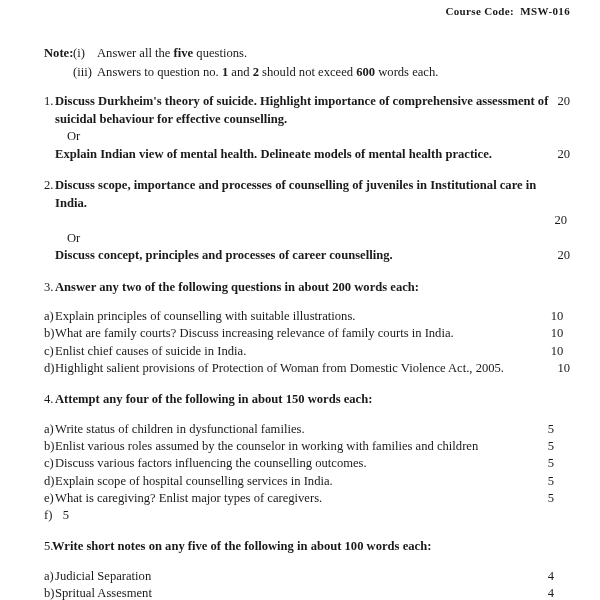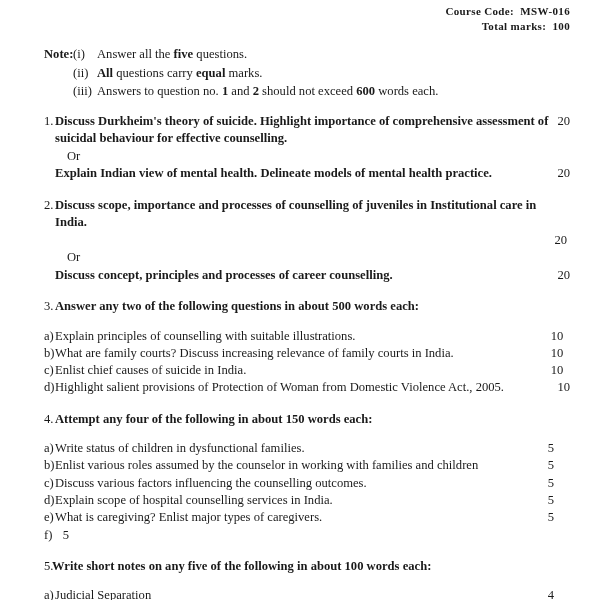--- a/index.html
+++ b/index.html
@@ -31,21 +31,21 @@
     font-weight: bold;
     font-size: 11px;
     line-height: 15px;
     letter-spacing: 0.35px;
     padding-right: 0px;
   }
   .exam-header .hdr-line { display: block; white-space: pre; }
 
   
   .note-block {
-    margin-top: 11px;
+    margin-top: 25px;
     font-size: 12.6px;
     line-height: 18.5px;
   }
   .note-row {
     display: flex;
     align-items: baseline;
   }
   .note-label {
     width: 43px;
     flex: 0 0 43px;
@@ -123,36 +123,30 @@
 
   b { font-weight: bold; }
 </style>
 </head>
 <body>
 
 <div class="page">
 
   <div class="exam-header">
     <span class="hdr-line">Course Code:  MSW-016</span>
-    <span class="hdr-line">Total marks:  100</span>
   </div>
 
   <div class="note-block">
 
     <div class="note-row">
       <span class="note-label">Note:</span>
       <span class="note-num">(i)</span>
       <span class="note-text"><span>Answer all the </span><b>five</b><span> questions.</span></span>
     </div>
 
-    <div class="note-row">
-      <span class="note-label"></span>
-      <span class="note-num">(ii)</span>
-      <span class="note-text"><b>All</b><span> questions carry </span><b>equal</b><span> marks.</span></span>
-    </div>
 
     <div class="note-row">
       <span class="note-label"></span>
       <span class="note-num">(iii)</span>
       <span class="note-text"><span>Answers to question no. </span><b>1</b><span> and </span><b>2</b><span> should not exceed </span><b>600</b><span> words each.</span></span>
     </div>
 
   </div>
 
   <div class="spacer-md"></div>
@@ -204,21 +198,21 @@
       </span>
     </div>
   </div>
 
   <div class="spacer-lg"></div>
 
   <div class="q-block">
     <div class="q-row">
       <span class="q-num">3.</span>
       <span class="q-body">
-        <span class="q-text">Answer any two of the following questions in about 500 words each:</span>
+        <span class="q-text">Answer any two of the following questions in about 200 words each:</span>
       </span>
     </div>
 
     <div class="spacer-md"></div>
 
     <div class="sub-list">
       <div class="sub-row">
         <span class="sub-letter">a)</span>
         <span class="sub-text">Explain principles of counselling with suitable illustrations.</span>
         <span class="sub-mark w-wide">10</span>

